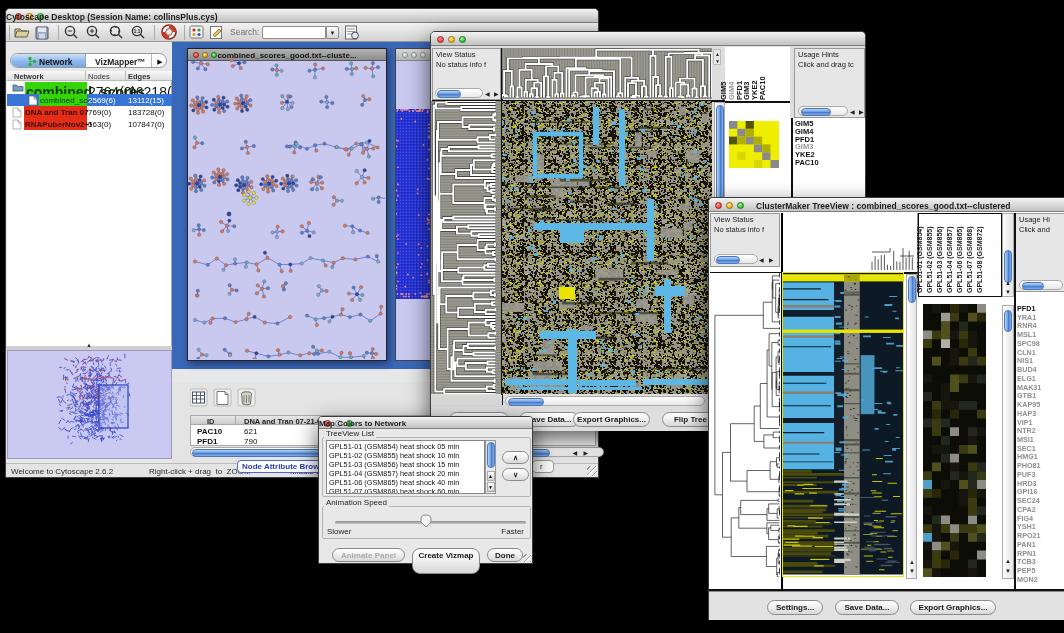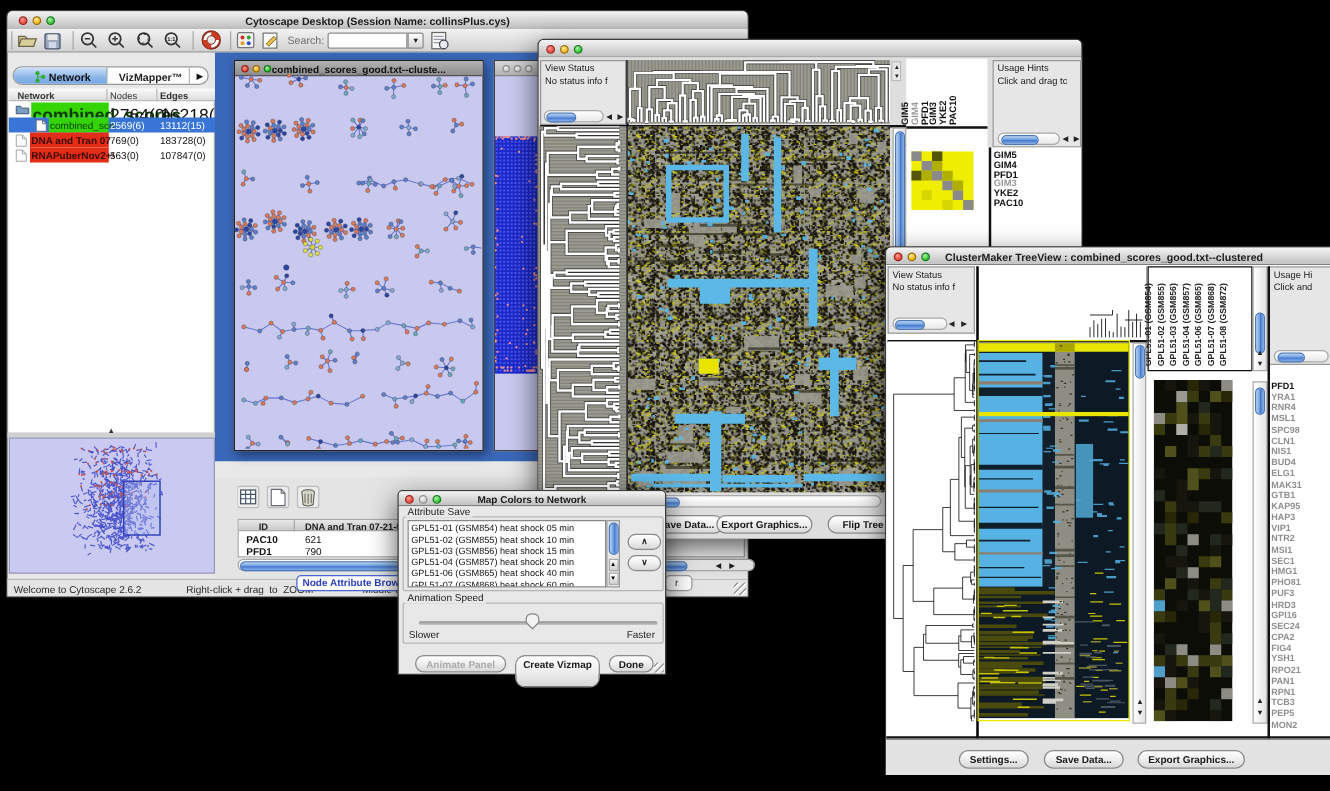--- a/index.html
+++ b/index.html
@@ -4,21 +4,21 @@
 <style>
 * { margin:0; padding:0; box-sizing:border-box; }
 html,body { width:1064px; height:633px; background:#000; overflow:hidden;
   font-family:"Liberation Sans", sans-serif; }
 .abs { position:absolute; }
 .win { position:absolute; background:#e8e8e8; border:1px solid #3c3c3c;
   border-radius:5px 5px 0 0; box-shadow:0 8px 22px rgba(0,0,0,0.65); }
 .tbar { position:absolute; left:0; right:0; top:0;
   background:linear-gradient(#f4f4f4,#dcdcdc 45%,#c2c2c2);
   border-bottom:1px solid #7e7e7e; border-radius:4px 4px 0 0; }
-.tbar .tt { position:absolute; width:100%; text-align:center; font-weight:bold;
+.tbar .tt { position:absolute; width:100%; font-weight:bold;
   color:#1c1c1c; }
 .light { position:absolute; border-radius:50%; width:7px; height:7px; top:3.5px; }
 .lr { background:radial-gradient(circle at 35% 30%, #ff9d95, #ee4b40 65%, #b2261c); border:0.5px solid #9a2018;}
 .ly { background:radial-gradient(circle at 35% 30%, #ffe9a8, #f8b711 65%, #c08a00); border:0.5px solid #99700a;}
 .lg { background:radial-gradient(circle at 35% 30%, #b4f2b0, #2fc932 65%, #1d8f1f); border:0.5px solid #1a7a1c;}
 .lgrey { background:radial-gradient(circle at 35% 30%, #f8f8f8, #cfcfcf 65%, #a8a8a8); border:0.5px solid #909090;}
 .btn { position:absolute; background:linear-gradient(#ffffff,#f0f0f0 45%,#d8d8d8);
   border:1px solid #8a8a8a; border-radius:8px; text-align:center;
   font-weight:bold; color:#1a1a1a; overflow:hidden; white-space:nowrap; }
 .sb { position:absolute; background:linear-gradient(#ffffff,#e8e8e8);
@@ -1303,28 +1303,28 @@
     <path d="M27.0 0.0h9.0v8.8h-9.0zM54.0 8.8h9.0v8.8h-9.0zM36.0 35.2h9.0v8.8h-9.0zM9.0 105.7h9.0v8.8h-9.0zM27.0 105.7h9.0v8.8h-9.0zM9.0 184.9h9.0v8.8h-9.0zM45.0 184.9h9.0v8.8h-9.0zM27.0 246.6h9.0v8.8h-9.0zM18.0 255.4h9.0v8.8h-9.0z" fill="#282808"></path>
     <path d="M54.0 0.0h9.0v8.8h-9.0zM0.0 26.4h9.0v8.8h-9.0zM27.0 123.3h9.0v8.8h-9.0zM27.0 149.7h9.0v8.8h-9.0zM54.0 176.1h9.0v8.8h-9.0zM18.0 211.4h9.0v8.8h-9.0zM45.0 211.4h9.0v8.8h-9.0zM27.0 220.2h9.0v8.8h-9.0zM9.0 237.8h9.0v8.8h-9.0zM54.0 246.6h9.0v8.8h-9.0z" fill="#8c8c84"></path>
     <path d="M18.0 8.8h9.0v8.8h-9.0z" fill="#9a9a92"></path>
     <path d="M27.0 8.8h9.0v8.8h-9.0zM9.0 26.4h9.0v8.8h-9.0zM36.0 26.4h9.0v8.8h-9.0zM0.0 35.2h9.0v8.8h-9.0zM45.0 44.0h9.0v8.8h-9.0zM36.0 52.8h9.0v8.8h-9.0zM54.0 52.8h9.0v8.8h-9.0zM36.0 70.5h9.0v8.8h-9.0zM9.0 96.9h9.0v8.8h-9.0zM54.0 105.7h9.0v8.8h-9.0zM9.0 114.5h9.0v8.8h-9.0zM9.0 123.3h9.0v8.8h-9.0zM36.0 140.9h9.0v8.8h-9.0zM45.0 158.5h9.0v8.8h-9.0zM0.0 167.3h9.0v8.8h-9.0zM54.0 167.3h9.0v8.8h-9.0zM0.0 184.9h9.0v8.8h-9.0zM45.0 193.7h9.0v8.8h-9.0zM45.0 202.5h9.0v8.8h-9.0zM0.0 220.2h9.0v8.8h-9.0zM18.0 220.2h9.0v8.8h-9.0zM36.0 220.2h9.0v8.8h-9.0zM45.0 220.2h9.0v8.8h-9.0zM27.0 229.0h9.0v8.8h-9.0zM9.0 246.6h9.0v8.8h-9.0zM9.0 255.4h9.0v8.8h-9.0z" fill="#3a3a10"></path>
     <path d="M45.0 8.8h9.0v8.8h-9.0zM18.0 17.6h9.0v8.8h-9.0zM18.0 26.4h9.0v8.8h-9.0zM9.0 52.8h9.0v8.8h-9.0zM27.0 70.5h9.0v8.8h-9.0zM27.0 79.3h9.0v8.8h-9.0zM45.0 140.9h9.0v8.8h-9.0zM9.0 158.5h9.0v8.8h-9.0zM36.0 176.1h9.0v8.8h-9.0zM54.0 220.2h9.0v8.8h-9.0zM45.0 229.0h9.0v8.8h-9.0zM18.0 237.8h9.0v8.8h-9.0zM0.0 264.2h9.0v8.8h-9.0z" fill="#50501c"></path>
     <path d="M36.0 17.6h9.0v8.8h-9.0zM45.0 52.8h9.0v8.8h-9.0zM54.0 70.5h9.0v8.8h-9.0zM0.0 88.1h9.0v8.8h-9.0zM36.0 96.9h9.0v8.8h-9.0zM45.0 96.9h9.0v8.8h-9.0zM0.0 114.5h9.0v8.8h-9.0zM18.0 114.5h9.0v8.8h-9.0zM45.0 123.3h9.0v8.8h-9.0zM18.0 132.1h9.0v8.8h-9.0zM18.0 149.7h9.0v8.8h-9.0zM54.0 158.5h9.0v8.8h-9.0zM27.0 167.3h9.0v8.8h-9.0zM45.0 167.3h9.0v8.8h-9.0zM45.0 176.1h9.0v8.8h-9.0zM54.0 202.5h9.0v8.8h-9.0zM9.0 211.4h9.0v8.8h-9.0zM54.0 229.0h9.0v8.8h-9.0zM45.0 255.4h9.0v8.8h-9.0z" fill="#23281e"></path>
     <path d="M18.0 35.2h9.0v8.8h-9.0z" fill="#b0b0a8"></path>
     <path d="M0.0 176.1h9.0v8.8h-9.0zM0.0 229.0h9.0v8.8h-9.0z" fill="#4f9fc8"></path>
   </svg>
 
-<div class="win" style="left:318px;top:392px;width:215px;height:148px;z-index:40;border-radius:4px 4px 0 0">
+<div class="win" style="left:318px;top:416px;width:215px;height:148px;z-index:40;border-radius:4px 4px 0 0">
  <div class="tbar" style="height:12px;border-radius:3px 3px 0 0">
   <div class="light lr" style="left:5px;top:2.5px"></div>
   <div class="light lgrey" style="left:16px;top:2.5px"></div>
   <div class="light lg" style="left:27px;top:2.5px"></div>
   <div class="tt" style="font-size:8px;top:2px">Map Colors to Network</div>
  </div>
- <span style="position:absolute;left:5px;top:12px;font-size:8px;color:#222;background:#e8e8e8;padding:0 2px;z-index:2">Attribute Save</span>
+ <span style="position:absolute;left:5px;top:12px;font-size:8px;color:#222;background:#e8e8e8;padding:0 2px;z-index:2">TreeView List</span>
  <div class="grp" style="left:3px;top:20px;width:209px;height:60px"></div>
  <div class="abs" style="left:7px;top:23px;width:159px;height:54px;background:#fff;border:1px solid #888;font-size:7.3px;color:#111;line-height:9.1px;padding:1px 0 0 2px;white-space:nowrap;overflow:hidden">GPL51-01 (GSM854) heat shock 05 min<br>GPL51-02 (GSM855) heat shock 10 min<br>GPL51-03 (GSM856) heat shock 15 min<br>GPL51-04 (GSM857) heat shock 20 min<br>GPL51-06 (GSM865) heat shock 40 min<br>GPL51-07 (GSM868) heat shock 60 min</div>
  <div class="abs" style="left:166px;top:23px;width:11px;height:54px;background:#e8e8e8;border:1px solid #999">
   <div class="vthumb" style="left:0.5px;top:1px;width:8px;height:26px"></div>
   <div class="abs" style="left:0.5px;top:30px;width:8px;height:10px;background:linear-gradient(#fdfdfd,#d0d0d0);border:1px solid #aaa;font-size:5px;text-align:center;line-height:9px">▲</div>
   <div class="abs" style="left:0.5px;top:41px;width:8px;height:10px;background:linear-gradient(#fdfdfd,#d0d0d0);border:1px solid #aaa;font-size:5px;text-align:center;line-height:9px">▼</div>
  </div>
  <div class="btn" style="left:183px;top:34px;width:27px;height:13px;font-size:7px;line-height:12px;border-radius:7px">∧</div>
  <div class="btn" style="left:183px;top:51px;width:27px;height:13px;font-size:7px;line-height:12px;border-radius:7px">∨</div>
  <span style="position:absolute;left:5px;top:81px;font-size:8px;color:#222;background:#e8e8e8;padding:0 2px;z-index:2">Animation Speed</span>

